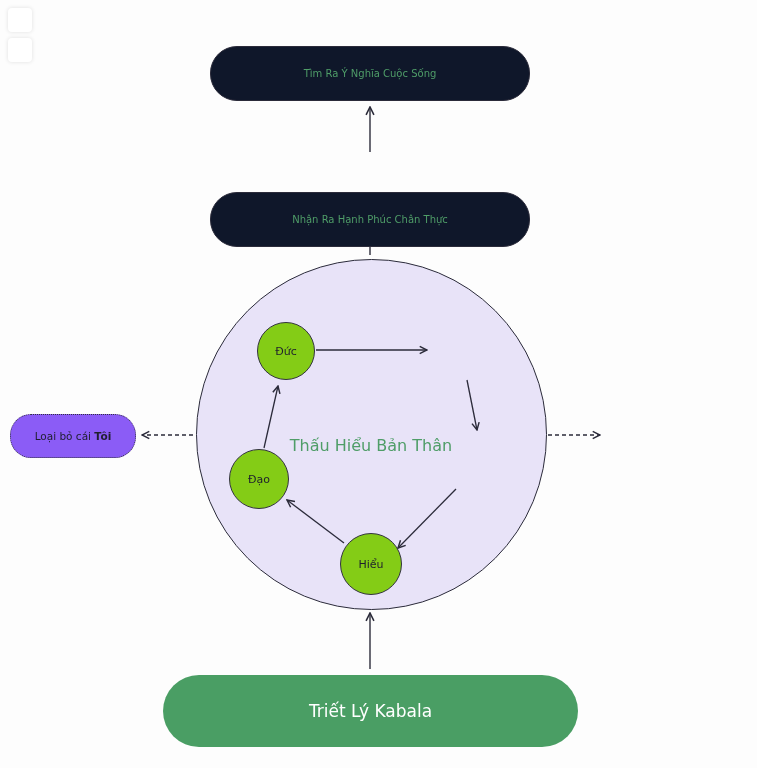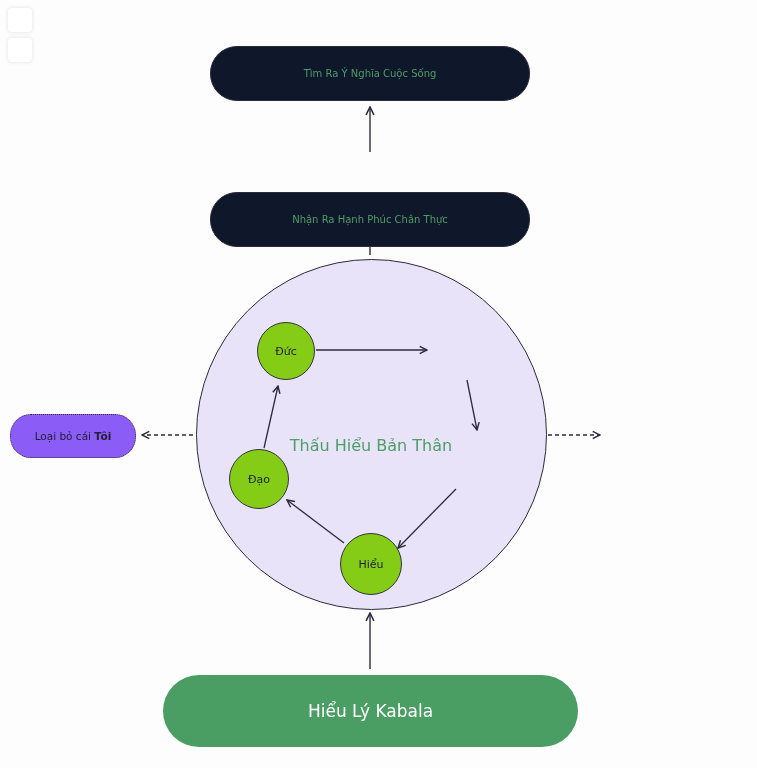--- a/index.html
+++ b/index.html
@@ -112,16 +112,16 @@
   </div>
   <div class="node node-dao">
     <span>Đạo</span>
   </div>
 
   <div class="note note-left">
     <span><span>Loại bỏ cái </span><b>Tôi</b></span>
   </div>
 
   <div class="base-box">
-    <span>Hiểu Lý Kabala</span>
+    <span>Triết Lý Kabala</span>
   </div>
 
 </div>
 
 </body></html>

